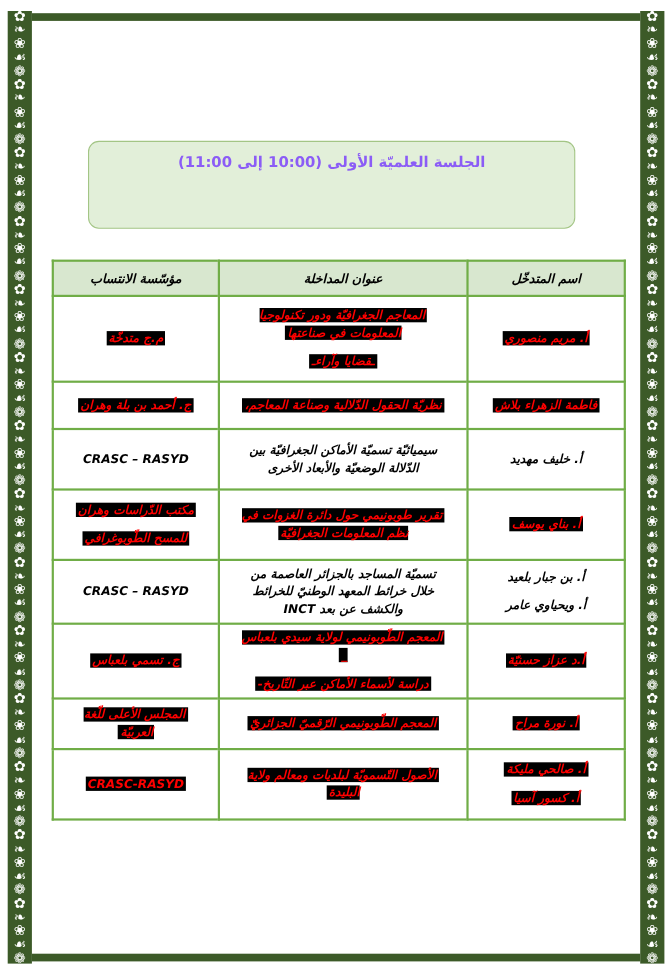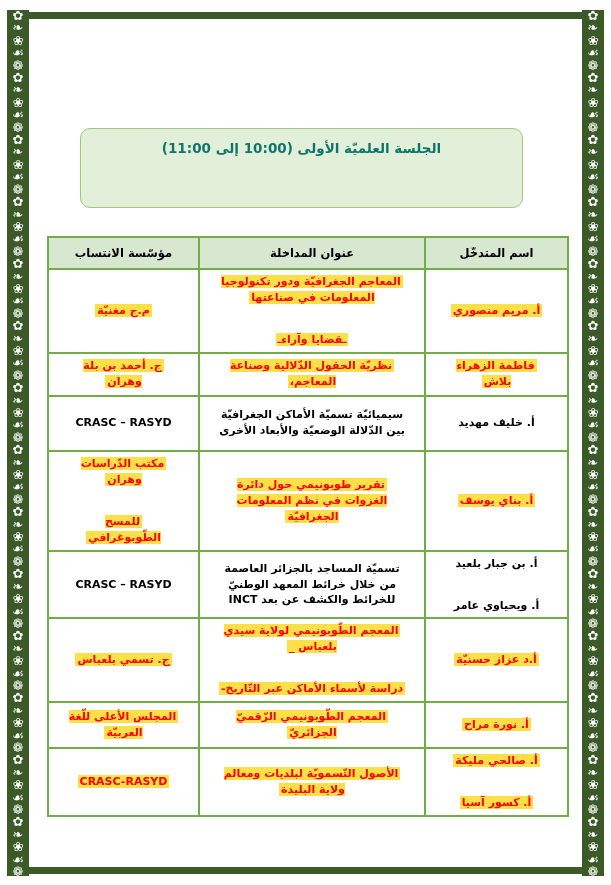--- a/index.html
+++ b/index.html
@@ -36,21 +36,21 @@
   
   .content { position: absolute; inset: 0; direction: rtl; }
 
   .session-box {
     position: absolute;
     top: 128px; left: 80px; width: 443px; height: 80px;
     background: #e2efd9;
     border: 1px solid #a3c585;
     border-radius: 10px;
     text-align: center;
-    color: #0f766e;
+    color: #8b5cf6;
     font-weight: bold;
     font-size: 13.5px;
     box-sizing: border-box;
     padding-top: 11px;
   }
   .session-box p { margin: 0 0 19px 0; }
 
   table.speakers {
     position: absolute;
     top: 236px; left: 47px;
@@ -60,43 +60,44 @@
     font-size: 11px;
     font-weight: bold;
     color: #000000;
   }
   table.speakers th, table.speakers td {
     border: 2px solid #70ad47;
     text-align: center;
     vertical-align: middle;
     padding: 4px 18px;
     box-sizing: border-box;
+    font-style: italic;
   }
   table.speakers thead th {
     background: #d8e7cf;
     height: 32px;
     font-size: 11.5px;
   }
   col.c-name { width: 143px; }
   col.c-title { width: 226px; }
   col.c-aff  { width: 151px; }
 
   tbody tr:nth-child(1) td { height: 78px; }
   tbody tr:nth-child(2) td { height: 43px; }
   tbody tr:nth-child(3) td { height: 55px; }
   tbody tr:nth-child(4) td { height: 64px; }
   tbody tr:nth-child(5) td { height: 54px; }
   tbody tr:nth-child(6) td { height: 50px; }
   tbody tr:nth-child(7) td { height: 46px; }
   tbody tr:nth-child(8) td { height: 64px; }
 
   .line { display: block; line-height: 1.45; }
-  .line + .line { margin-top: 26px; }
+  .line + .line { margin-top: 10px; }
   .line span.hl {
-    background: #fde047;
+    background: #000000;
     color: #ff0000;
     padding: 0 2px;
   }
 </style>
 </head>
 <body>
 
 <div class="page">
   <div class="vine-strip vine-left">✿
 ❧
@@ -262,21 +263,21 @@
       <tbody id="table-body">
           <tr>
             <td>
               <div class="line"><span class="hl">أ. مريم منصوري</span></div>
             </td>
             <td>
               <div class="line"><span class="hl">المعاجم الجغرافيّة ودور تكنولوجيا المعلومات في صناعتها</span></div>
               <div class="line"><span class="hl">ـقضايا وآراءـ</span></div>
             </td>
             <td>
-              <div class="line"><span class="hl">م.ج  مغنيّة</span></div>
+              <div class="line"><span class="hl">م.ج  متدخّة</span></div>
             </td>
           </tr>
           <tr>
             <td>
               <div class="line"><span class="hl">فاطمة الزهراء بلاش</span></div>
             </td>
             <td>
               <div class="line"><span class="hl">نظريّة الحقول الدّلالية وصناعة المعاجم،</span></div>
             </td>
             <td>

